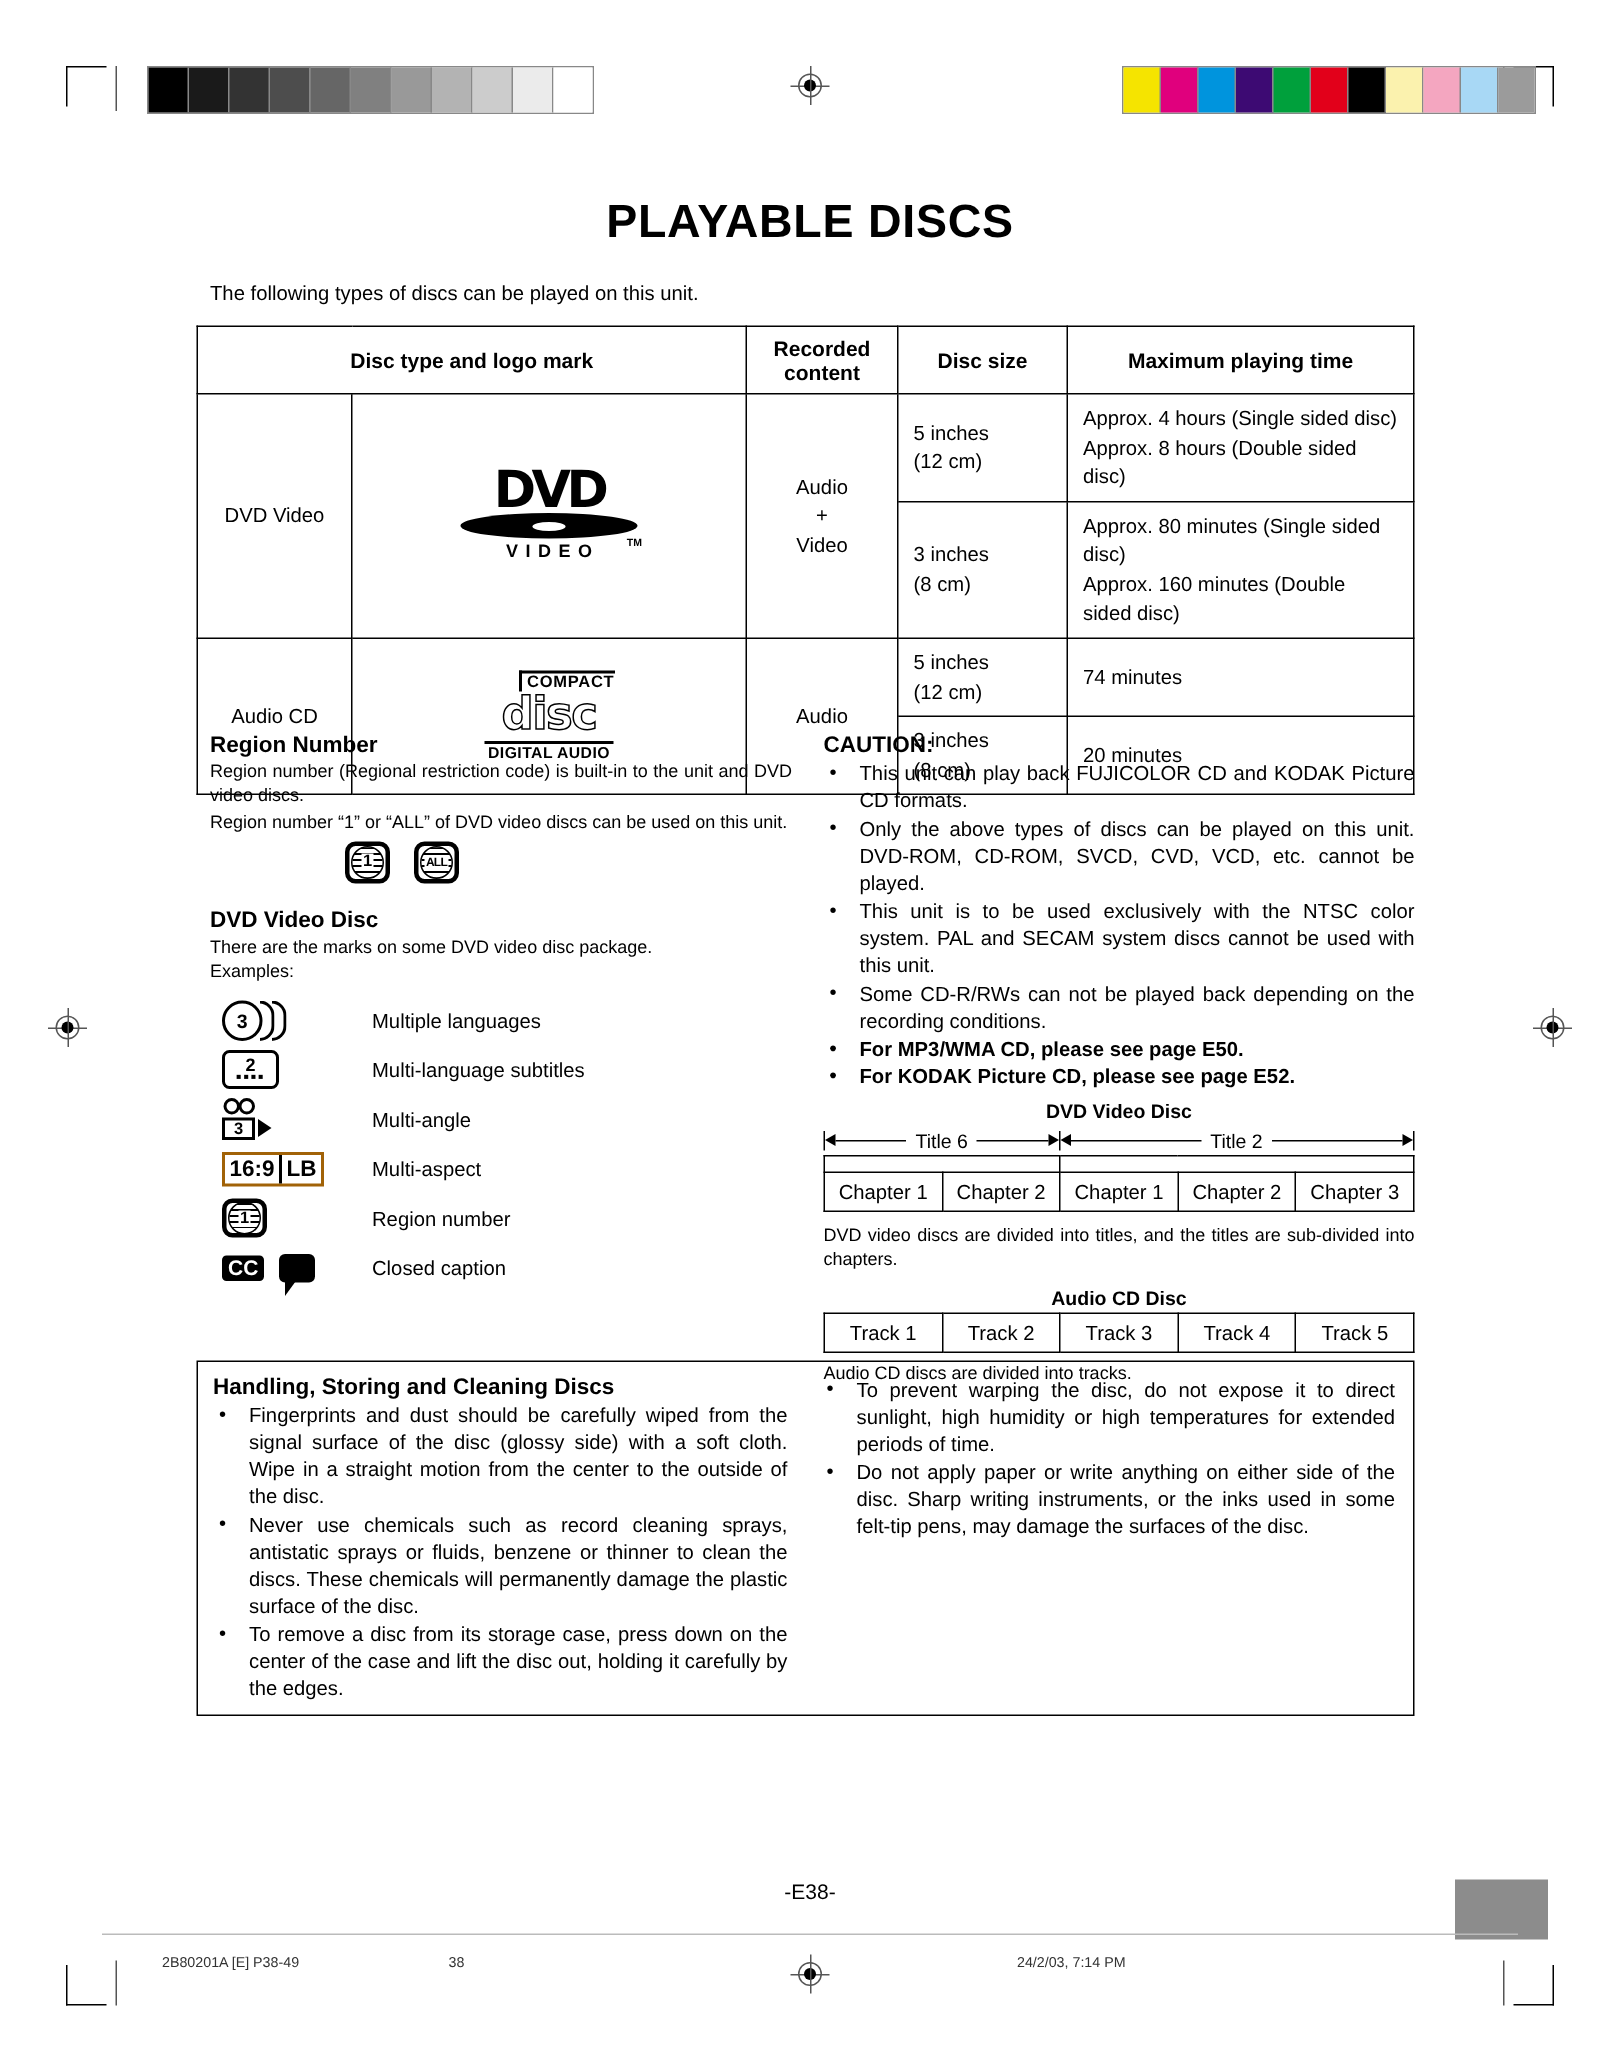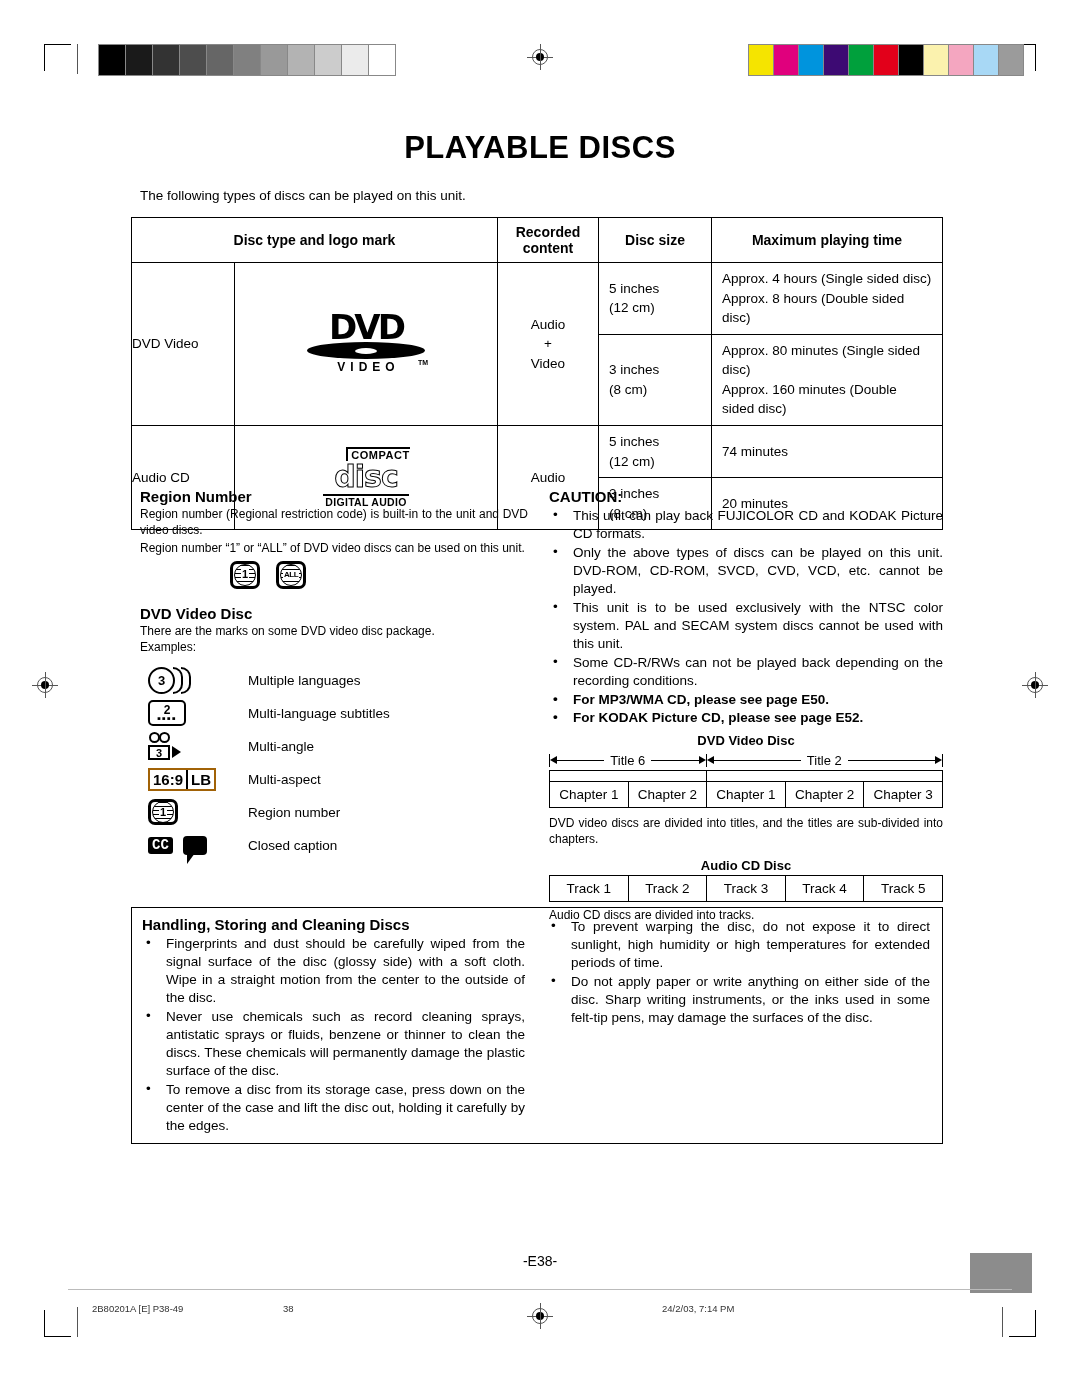--- a/index.html
+++ b/index.html
@@ -34,21 +34,21 @@
 
   
   .title{position:absolute;left:0;right:0;top:130px;text-align:center;
          font-size:31px;font-weight:bold;letter-spacing:.5px;}
   .intro{position:absolute;left:140px;top:188px;font-size:13.5px;}
 
   table.discs{position:absolute;left:131px;top:217px;width:812px;
               border-collapse:collapse;}
   table.discs td,table.discs th{border:1px solid #000;padding:0;}
   table.discs th{font-size:14px;font-weight:bold;padding:6px 4px;text-align:center;}
-  .c-name{width:102px;font-size:13.5px;}
+  .c-name{width:102px;text-align:center;font-size:13.5px;}
   .c-logo{width:262px;}
   .c-rec{width:92px;text-align:center;font-size:13.5px;line-height:1.45;}
   .c-size{width:92px;padding:6px 10px !important;font-size:13.5px;line-height:1.45;}
   .c-time{padding:6px 10px !important;font-size:13.5px;line-height:1.45;}
 
   
   .dvdlogo{width:120px;margin:6px auto;text-align:center;}
   .dvdlogo .word{font-size:34px;font-weight:bold;letter-spacing:-3px;
                  line-height:.82;font-family:"DejaVu Sans",sans-serif;}
   .dvdlogo .ellipse{width:118px;height:17px;background:#000;border-radius:50%;
@@ -115,21 +115,21 @@
   .i-angle .lens{position:absolute;right:7px;bottom:2px;width:0;height:0;
     border-top:6px solid transparent;border-bottom:6px solid transparent;border-left:9px solid #000;}
 
   .i-aspect{display:flex;border:2px solid #a16207;}
   .i-aspect b{font-size:15px;font-weight:bold;padding:0 3px;line-height:19px;}
   .i-aspect .sep{width:2px;background:#000;}
 
   .i-region{width:30px;height:26px;border:3px solid #000;border-radius:7px;
     display:flex;align-items:center;justify-content:center;box-sizing:border-box;}
 
-  .i-cc{display:flex;align-items:center;gap:10px;font-family:Liberation Mono, monospace;}
+  .i-cc{display:flex;align-items:center;gap:10px;}
   .i-cc .cc{background:#000;color:#fff;font-size:14px;font-weight:bold;
     padding:1px 4px;border-radius:3px;line-height:1.1;}
   .i-cc .bub{position:relative;width:24px;height:19px;background:#000;border-radius:4px;}
   .i-cc .bub:after{content:"";position:absolute;left:4px;top:17px;
     border-left:8px solid #000;border-bottom:11px solid transparent;}
 
   
   .diagtitle{text-align:center;font-size:13px;font-weight:bold;margin:6px 0 2px;}
   .arrowrow{display:flex;height:20px;align-items:center;}
   .arrowseg{display:flex;align-items:center;flex:1;font-size:13px;}
@@ -141,21 +141,21 @@
   table.seg{width:100%;border-collapse:collapse;}
   table.seg td{border:1px solid #000;text-align:center;font-size:13.5px;padding:5px 0;}
   .titlesplit{height:9px;}
   .titlesplit td{border:none;border-left:1px solid #000;border-right:1px solid #000;padding:0;}
 
   .boxouter{position:absolute;left:131px;top:907px;width:812px;border:1px solid #000;
             box-sizing:border-box;display:flex;min-height:222px;}
   .boxouter .half{width:50%;box-sizing:border-box;padding:8px 12px 8px 10px;}
 
   .pagenum{position:absolute;left:0;right:0;top:1253px;text-align:center;font-size:14px;}
-  .footer{position:absolute;left:0;right:0;top:1303px;height:20px;font-size:9.5px;color:#333;}
+  .footer{position:absolute;left:16px;right:0;top:1303px;height:20px;font-size:9.5px;color:#333;}
   .footer .f1{position:absolute;left:92px;}
   .footer .f2{position:absolute;left:283px;}
   .footer .f3{position:absolute;left:646px;margin-left:16px;}
   .frule{position:absolute;left:68px;right:68px;top:1289px;height:1px;background:#bbb;}
 </style>
 </head>
 <body>
 
 <div class="page">
 

